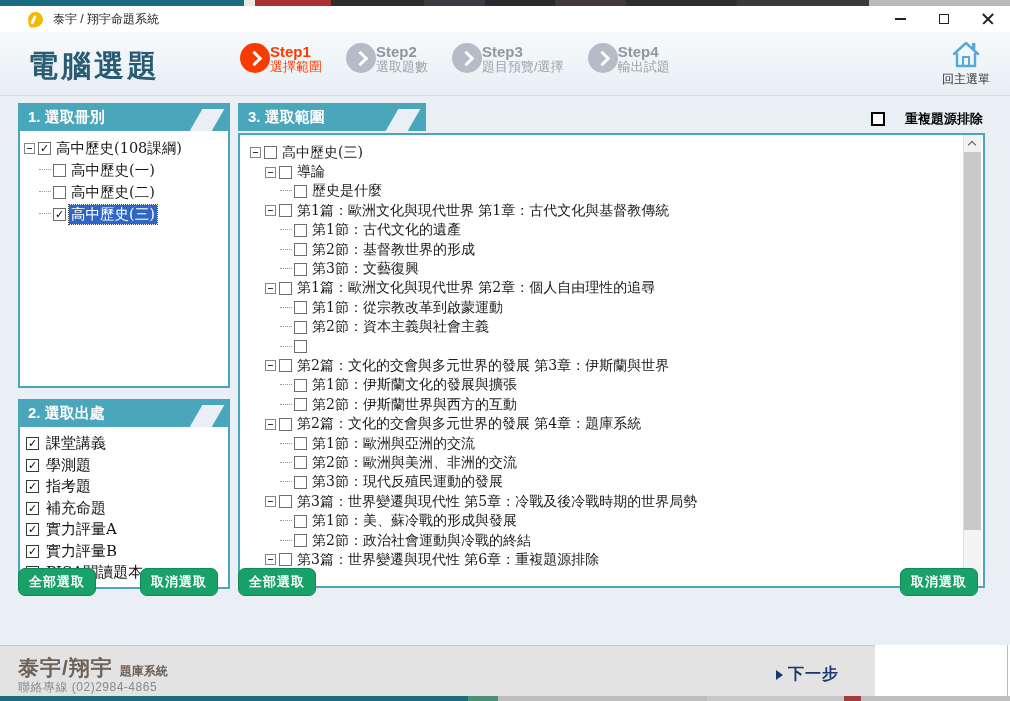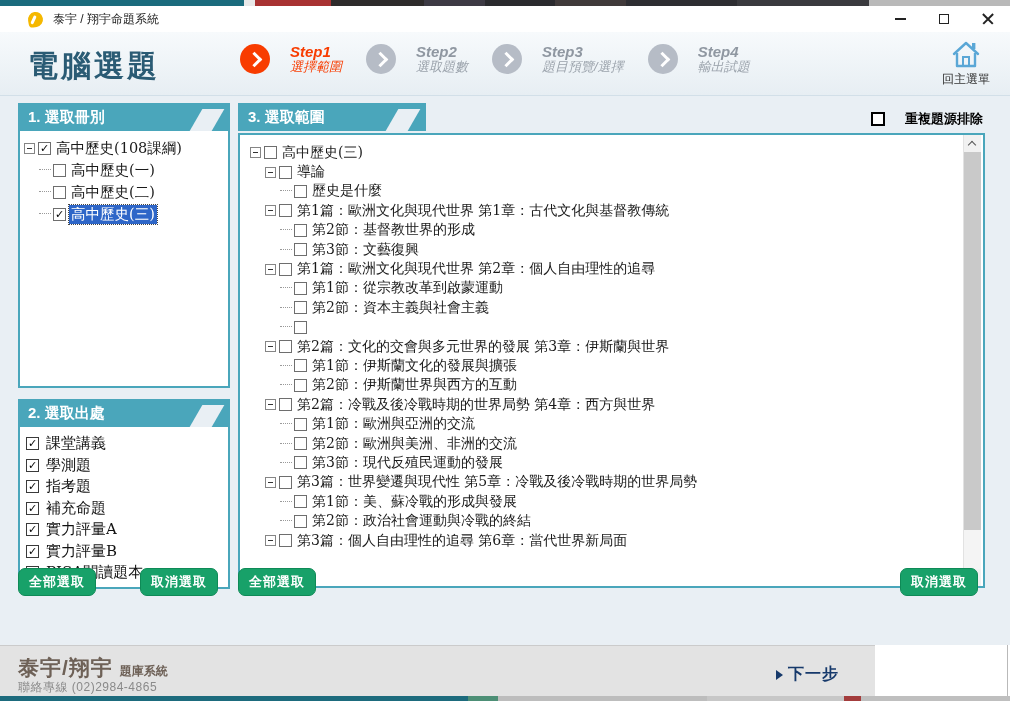--- a/index.html
+++ b/index.html
@@ -29,21 +29,21 @@
   .ic-max{width:10px;height:10px;border:1.5px solid #222;box-sizing:border-box;background:#fff;}
   .ic-close{position:relative;width:12px;height:12px;}
   .ic-close::before,.ic-close::after{content:"";position:absolute;left:-1px;top:5px;width:14px;height:1.5px;background:#222;}
   .ic-close::before{transform:rotate(45deg);}
   .ic-close::after{transform:rotate(-45deg);}
   
   .header{position:absolute;top:32px;left:0;width:1010px;height:64px;
     background:linear-gradient(#f7fafc,#e7eef3);border-bottom:1px solid #d2dfe8;box-sizing:border-box;}
   .page-title{position:absolute;left:28px;top:14px;font-size:30px;font-weight:700;color:#2a5b74;letter-spacing:3px;}
   .steps{position:absolute;left:240px;top:11px;display:flex;gap:24px;}
-  .step{display:flex;align-items:center;gap:20px;font-style:italic;}
+  .step{display:flex;gap:0;}
   .step-circle{width:30px;height:30px;border-radius:50%;background:#b6bcc6;position:relative;flex:0 0 auto;}
   .step.active .step-circle{background:#f83c00;}
   .step-circle::after{content:"";position:absolute;left:9px;top:10px;width:8px;height:8px;border-top:3px solid #fff;border-right:3px solid #fff;transform:rotate(45deg);}
   .step-texts{display:flex;flex-direction:column;line-height:1.15;}
   .step-name{font-size:15px;font-weight:700;color:#8f97a1;}
   .step-label{font-size:13px;color:#9aa2ab;}
   .step.active .step-name,.step.active .step-label{color:#f83c00;}
   .home-btn{position:absolute;right:16px;top:6px;width:56px;text-align:center;cursor:pointer;}
   .home-btn svg{display:block;margin:0 auto;}
   .home-label{font-size:12px;color:#333;margin-top:1px;}
@@ -286,20 +286,26 @@
           <div class="trow">
             <span class="indent" style="width: 15px;"></span>
             <span class="expander"></span>
             <span class="cb"></span>
             <span class="tlabel">第1篇：歐洲文化與現代世界 第1章：古代文化與基督教傳統</span>
           </div>
           <div class="trow">
             <span class="indent" style="width: 30px;"></span>
             <span class="dash"></span>
             <span class="cb"></span>
+            <span class="tlabel">第1節：古代文化的遺產</span>
+          </div>
+          <div class="trow">
+            <span class="indent" style="width: 30px;"></span>
+            <span class="dash"></span>
+            <span class="cb"></span>
             <span class="tlabel">第2節：基督教世界的形成</span>
           </div>
           <div class="trow">
             <span class="indent" style="width: 30px;"></span>
             <span class="dash"></span>
             <span class="cb"></span>
             <span class="tlabel">第3節：文藝復興</span>
           </div>
           <div class="trow">
             <span class="indent" style="width: 15px;"></span>
@@ -339,21 +345,21 @@
           <div class="trow">
             <span class="indent" style="width: 30px;"></span>
             <span class="dash"></span>
             <span class="cb"></span>
             <span class="tlabel">第2節：伊斯蘭世界與西方的互動</span>
           </div>
           <div class="trow">
             <span class="indent" style="width: 15px;"></span>
             <span class="expander"></span>
             <span class="cb"></span>
-            <span class="tlabel">第2篇：冷戰及後冷戰時期的世界局勢 第4章：西方與世界</span>
+            <span class="tlabel">第2篇：文化的交會與多元世界的發展 第4章：題庫系統</span>
           </div>
           <div class="trow">
             <span class="indent" style="width: 30px;"></span>
             <span class="dash"></span>
             <span class="cb"></span>
             <span class="tlabel">第1節：歐洲與亞洲的交流</span>
           </div>
           <div class="trow">
             <span class="indent" style="width: 30px;"></span>
             <span class="dash"></span>
@@ -381,21 +387,21 @@
           <div class="trow">
             <span class="indent" style="width: 30px;"></span>
             <span class="dash"></span>
             <span class="cb"></span>
             <span class="tlabel">第2節：政治社會運動與冷戰的終結</span>
           </div>
           <div class="trow">
             <span class="indent" style="width: 15px;"></span>
             <span class="expander"></span>
             <span class="cb"></span>
-            <span class="tlabel">第3篇：個人自由理性的追尋 第6章：當代世界新局面</span>
+            <span class="tlabel">第3篇：世界變遷與現代性 第6章：重複題源排除</span>
           </div>
         </div>
       <div class="sbar">
         <span class="sbtn up">
             <span class="chev"></span>
           </span>
         <span class="sthumb"></span>
         <span class="sbtn down">
             <span class="chev"></span>
           </span>

